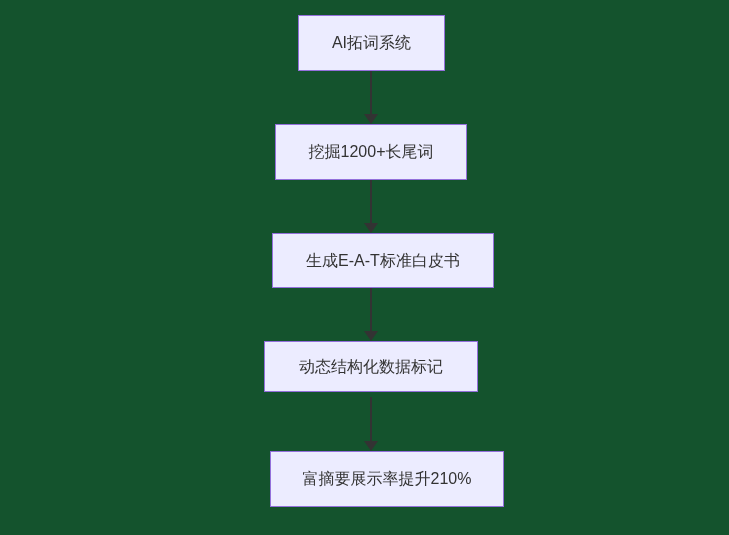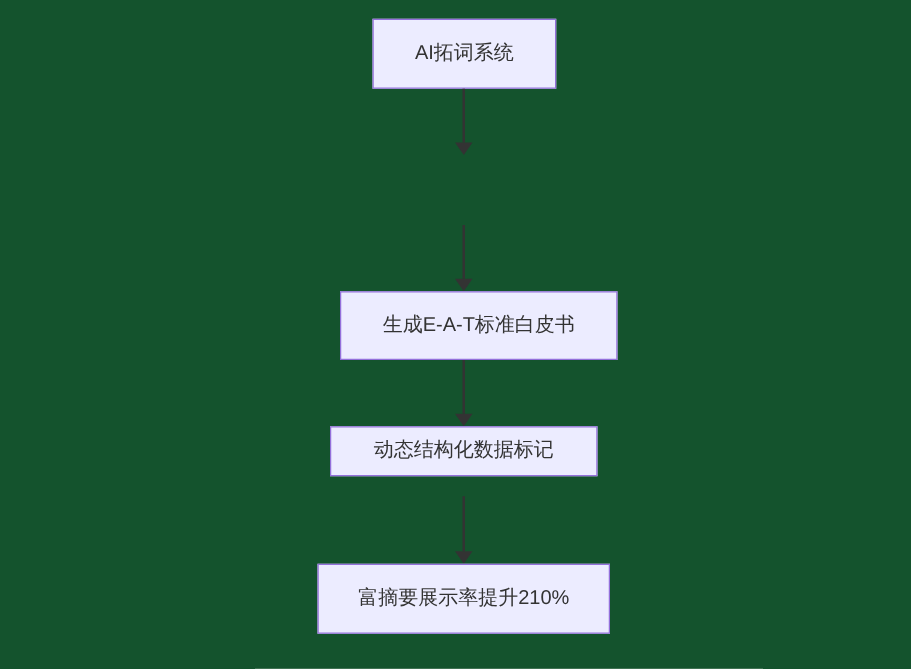--- a/index.html
+++ b/index.html
@@ -24,22 +24,22 @@
     line-height: 1;
     display: flex;
     align-items: center;
     justify-content: center;
     text-align: center;
     white-space: nowrap;
   }
   .node-1 { left: 298px; top: 15px;  width: 147px; height: 56px; }
   .node-2 { left: 275px; top: 124px; width: 192px; height: 56px; }
   .node-3 { left: 272px; top: 233px; width: 222px; height: 55px; }
-  .node-4 { left: 264px; top: 341px; width: 214px; height: 40px; }
-  .node-5 { left: 254px; top: 451px; width: 234px; height: 56px; text-align: center; }
+  .node-4 { left: 264px; top: 341px; width: 214px; height: 51px; }
+  .node-5 { left: 270px; top: 451px; width: 234px; height: 56px; text-align: center; }
   .edge {
     position: absolute;
     left: 364px;
     width: 14px;
     display: flex;
     flex-direction: column;
     align-items: center;
   }
   .edge-1 { top: 71px;  height: 53px; }
   .edge-2 { top: 180px; height: 53px; }
@@ -65,20 +65,23 @@
 
   <div class="node node-1">
     <span>AI拓词系统</span>
   </div>
 
   <div class="edge edge-1">
     <div class="edge-line"></div>
     <div class="edge-head"></div>
   </div>
 
+  <div class="node node-2">
+    <span>挖掘1200+长尾词</span>
+  </div>
 
   <div class="edge edge-2">
     <div class="edge-line"></div>
     <div class="edge-head"></div>
   </div>
 
   <div class="node node-3">
     <span>生成E-A-T标准白皮书</span>
   </div>
 

